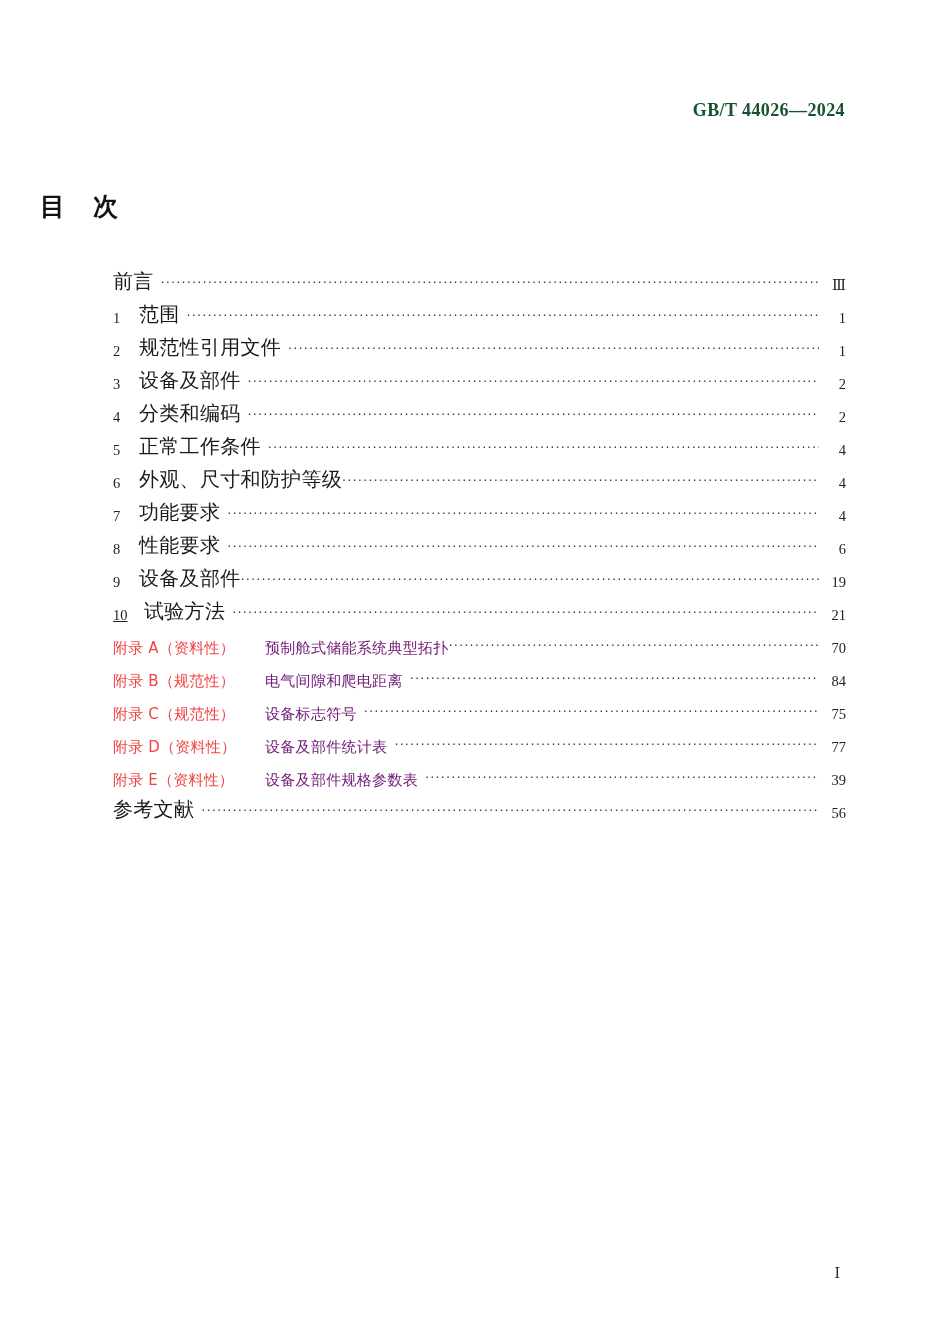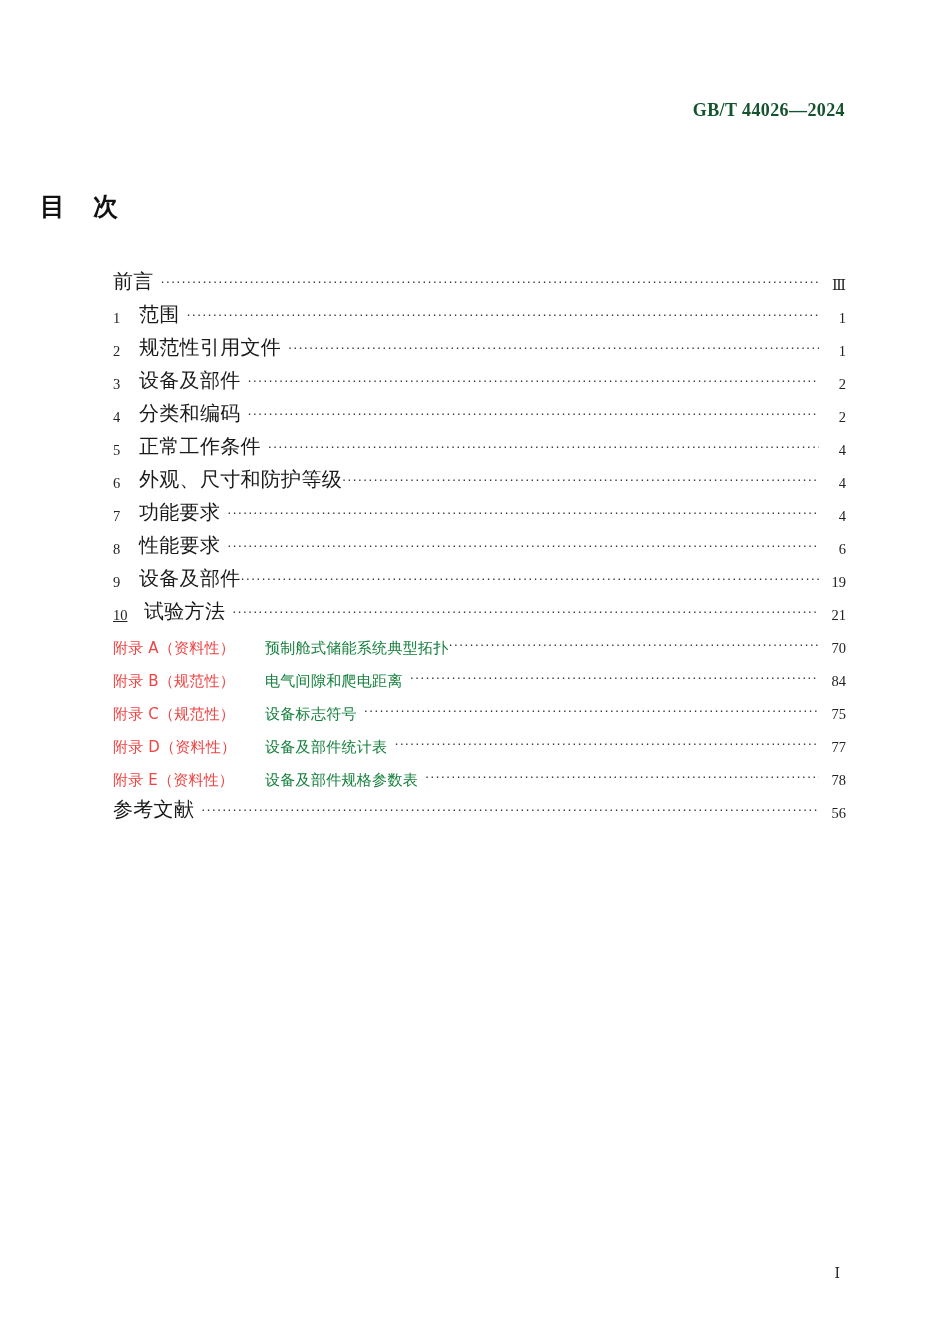--- a/index.html
+++ b/index.html
@@ -98,21 +98,21 @@
     font-family: "DejaVu Sans", "Liberation Sans", sans-serif;
     font-size: 15px;
     letter-spacing: 0.2px;
     color: #ef4444;
   }
   .toc-annex-title {
     flex: 0 0 auto;
     font-family: "DejaVu Sans", "Liberation Sans", sans-serif;
     font-size: 15px;
     letter-spacing: 0.3px;
-    color: #15803d;
+    color: #701a75;
   }
 
   
   .leader {
     flex: 1 1 auto;
     overflow: hidden;
     margin: 0 5px 4px 7px;
     height: 1em;
     position: relative;
   }
@@ -250,21 +250,21 @@
       <div class="toc-row">
         <span class="toc-annex-tag">附录 D（资料性）</span>
         <span class="toc-annex-title">设备及部件统计表</span>
         <span class="leader"></span>
         <span class="toc-page">77</span>
       </div>
       <div class="toc-row">
         <span class="toc-annex-tag">附录 E（资料性）</span>
         <span class="toc-annex-title">设备及部件规格参数表</span>
         <span class="leader"></span>
-        <span class="toc-page">78</span>
+        <span class="toc-page">39</span>
       </div>
       <div class="toc-row">
         <span class="toc-num" style="min-width: 0px;"></span>
         <span class="toc-label">参考文献</span>
         <span class="leader"></span>
         <span class="toc-page">56</span>
       </div>
     </div>
 
   <div class="doc-footer">Ⅰ</div>

